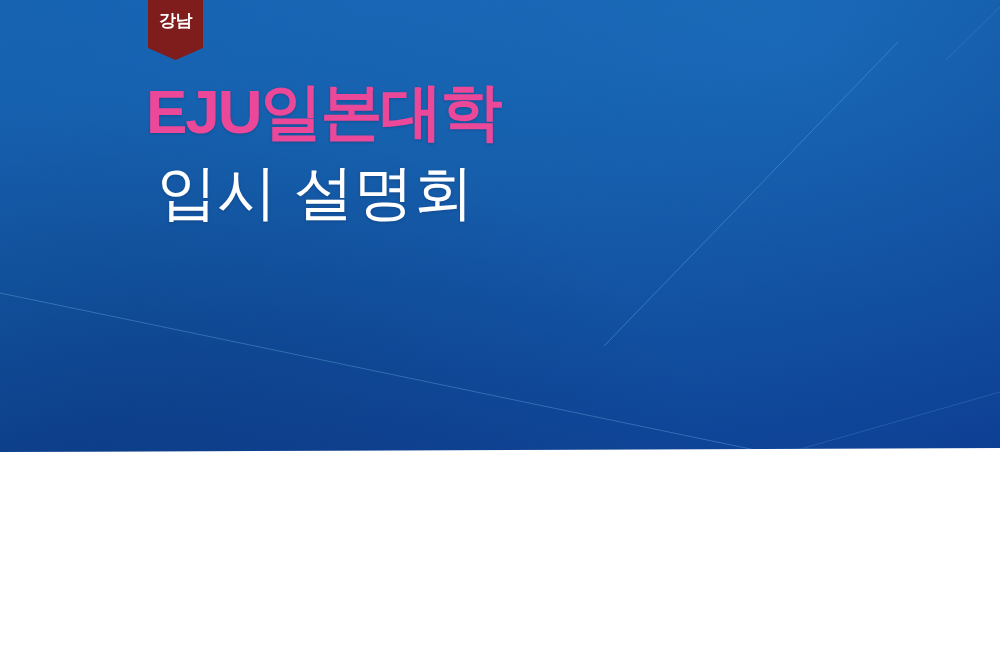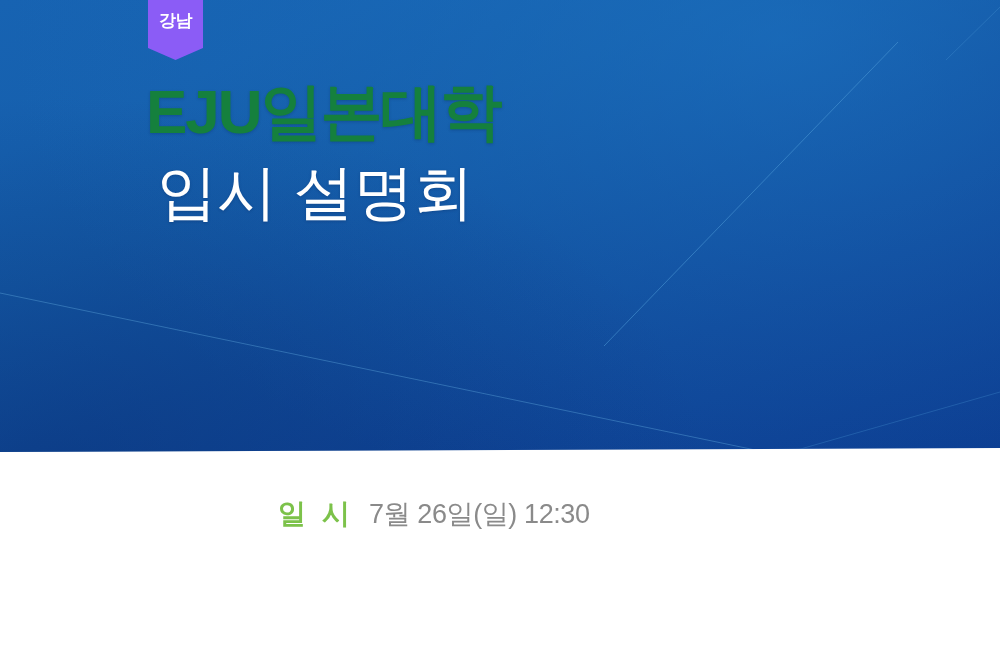--- a/index.html
+++ b/index.html
@@ -65,41 +65,41 @@
     pointer-events: none;
   }
 
   
   .ribbon {
     position: absolute;
     left: 148px;
     top: 0;
     width: 55px;
     height: 60px;
-    background: #8b5cf6;
+    background: #7f1d1d;
     clip-path: polygon(0 0, 100% 0, 100% 48px, 50% 100%, 0 48px);
     display: flex;
     align-items: flex-start;
     justify-content: center;
   }
   .ribbon-label {
     margin-top: 12px;
     color: #ffffff;
     font-size: 17px;
     font-weight: 700;
     letter-spacing: -0.5px;
     line-height: 1;
   }
 
   
   .title-main {
     position: absolute;
     left: 146px;
     top: 78px;
-    color: #15803d;
+    color: #ec4899;
     font-size: 62px;
     font-weight: 700;
     letter-spacing: -2px;
     line-height: 1.1;
     white-space: nowrap;
     text-shadow: 0 1px 3px rgba(0,20,60,0.22);
   }
   .title-sub {
     position: absolute;
     left: 146px;
@@ -180,19 +180,15 @@
     <div class="ribbon">
       <span class="ribbon-label">강남</span>
     </div>
 
     <div class="title-main">EJU일본대학</div>
     <div class="title-sub">입시 설명회</div>
 
   </div>
 
   <div class="info">
-    <div class="info-row">
-      <span class="info-label">일시</span>
-      <span class="info-value">7월 26일(일)  12:30</span>
-    </div>
   </div>
 
 </div>
 
 </body></html>

